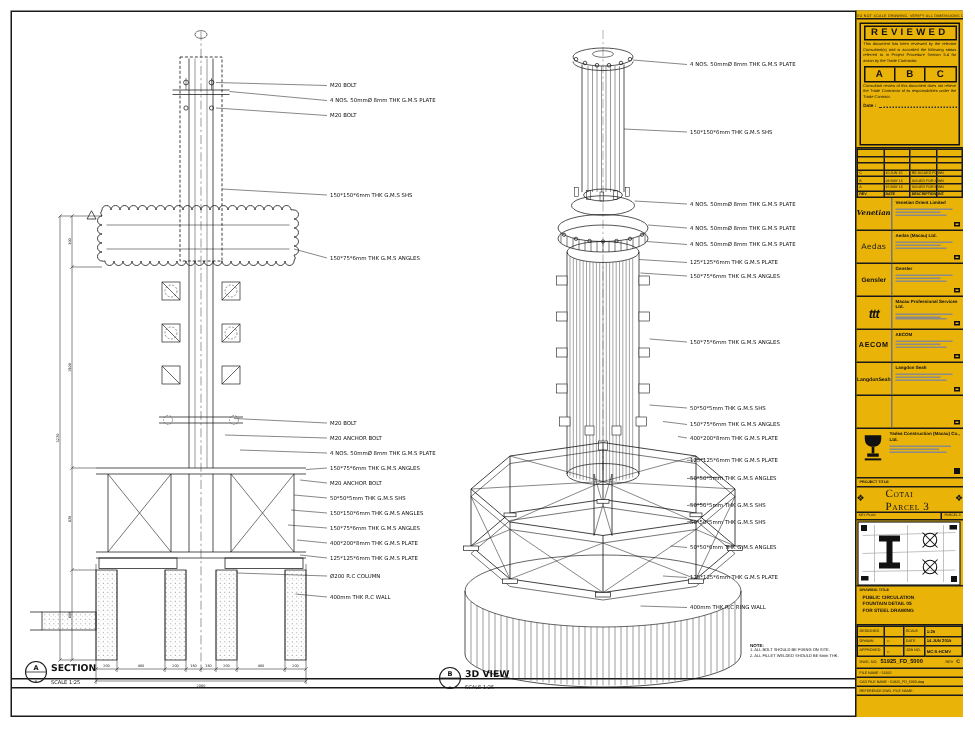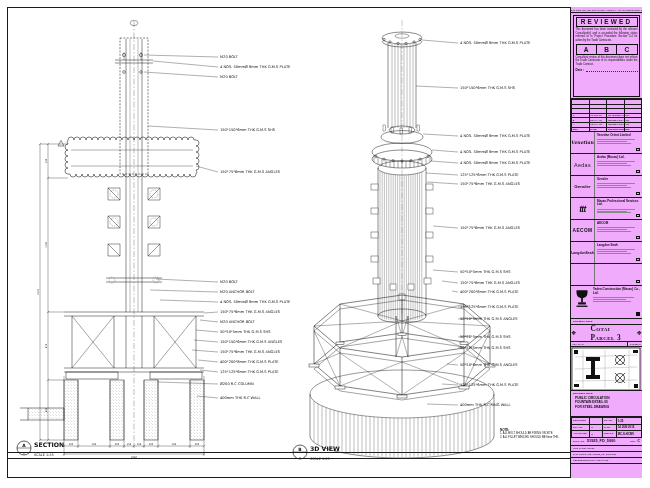--- a/index.html
+++ b/index.html
@@ -13,21 +13,21 @@
   .dim{font-size:2.3px;}
   .vttl{font-size:6.2px;font-weight:bold;}
   .vscale{font-size:3.4px;}
   .refl{font-size:4.4px;font-weight:bold;}
   .hline{position:absolute;left:8px;background:#1a1a1a;}
   
   .noteblk{position:absolute;left:500px;top:428px;width:66px;font-size:2.7px;line-height:1.35;}
   .noteblk .nt{font-weight:bold;font-size:3px;}
   
   .strip{position:absolute;left:570px;top:7px;width:72px;height:471px;border-left:1.1px solid #1a1a1a;
-         box-sizing:border-box;background:#f0abfc;display:flex;flex-direction:column;}
+         box-sizing:border-box;background:#eab308;display:flex;flex-direction:column;}
   .strip *{box-sizing:border-box;}
   .tb-note{height:6px;font-size:2.4px;text-align:center;padding-top:1.5px;letter-spacing:.2px;
            border-bottom:.6px solid #1a1a1a;overflow:hidden;white-space:nowrap;}
   .stamp{height:86px;border-bottom:.8px solid #1a1a1a;padding:1.5px 2px;overflow:hidden;}
   .stamp-in{border:.8px solid #111;height:100%;padding:1px 1.5px;}
   .stamp-title{border:.8px solid #111;text-align:center;font-weight:bold;font-size:6.4px;
                letter-spacing:2.2px;padding:.8px 0 .4px 0;}
   .stamp-p{font-size:2.65px;line-height:1.3;text-align:justify;margin-top:1.5px;}
   .abc{display:flex;margin-top:1.5px;border:.7px solid #111;}
   .abc div{flex:1;text-align:center;font-weight:bold;font-size:6.5px;border-right:.7px solid #111;
@@ -53,21 +53,21 @@
   .lg-gensler{font-weight:bold;font-size:4.4px;}
   .lg-ttt{font-weight:bold;font-style:italic;font-size:8.5px;letter-spacing:-.6px;}
   .lg-aecom{font-weight:bold;font-size:4.8px;letter-spacing:.4px;}
   .lg-langdon{font-weight:bold;font-size:3.4px;}
   .contr{height:33px;border-bottom:.8px solid #1a1a1a;display:flex;padding:2px;position:relative;}
   .contr .inf{flex:1;padding-left:2px;}
   .cboxf{position:absolute;right:2px;bottom:2px;width:4px;height:4px;background:#111;}
   .ptl-bar{height:6px;border-bottom:.7px solid #1a1a1a;font-size:2.5px;font-weight:bold;
            padding:1.2px 2px;}
   .ptitle{height:17px;border-bottom:.8px solid #1a1a1a;display:flex;align-items:center;
-          justify-content:center;gap:14px;font-weight:bold;}
+          justify-content:center;gap:14px;}
   .pt-text{font-family:"Liberation Serif","DejaVu Serif",serif;font-variant:small-caps;
            font-size:7.4px;letter-spacing:.4px;}
   .orn{font-size:6px;color:#111;line-height:1;}
   .kp-bar{height:5px;border-bottom:.6px solid #1a1a1a;display:flex;font-size:2.3px;}
   .kp-bar div{padding:.8px 1.5px;white-space:nowrap;overflow:hidden;}
   .kp-bar div:first-child{flex:1;border-right:.6px solid #1a1a1a;}
   .kp{height:44px;border-bottom:.8px solid #1a1a1a;position:relative;}
   .dt-lab{font-size:2.5px;font-weight:bold;padding:1px 2px 0 2px;}
   .dt{height:26px;border-bottom:.8px solid #1a1a1a;overflow:hidden;}
   .dt-lines{font-size:3.2px;font-weight:bold;line-height:1.45;padding:.5px 2px 0 4px;}

